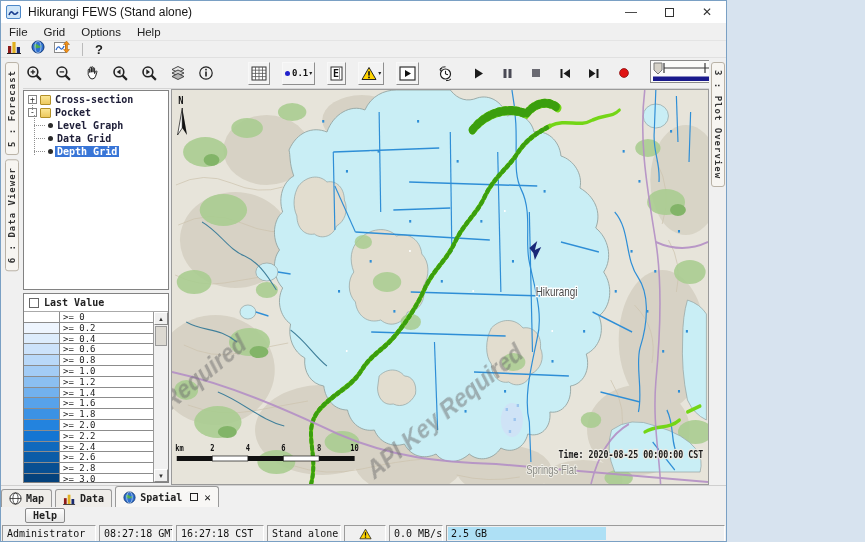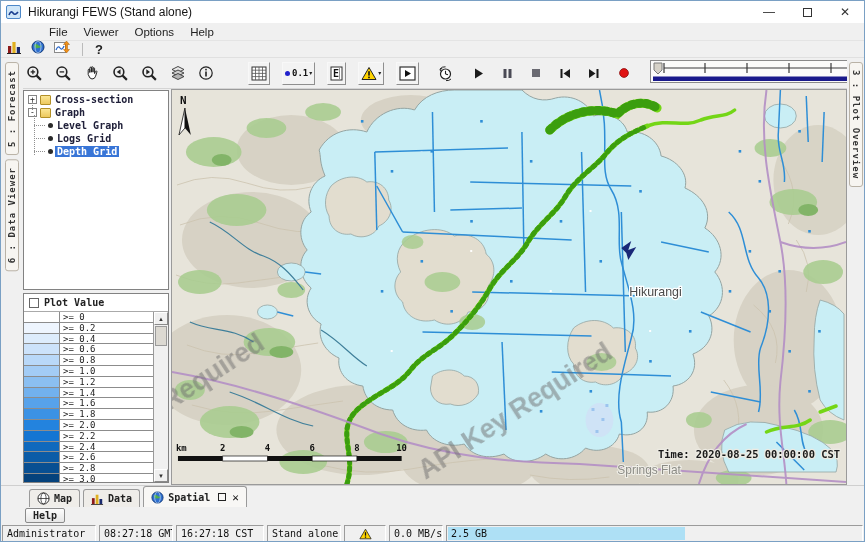--- a/index.html
+++ b/index.html
@@ -1,32 +1,32 @@
 <!DOCTYPE html>
 <html><head>
 <meta charset="utf-8">
 <style>
   * { box-sizing: border-box; margin: 0; padding: 0; }
   html,body { background:#d7e3ef; }
   .win {
-    position:relative; width:865px; height:542px; background:#f0f0f0;
+    position:relative; width:727px; height:542px; background:#f0f0f0;
     font-family:"Liberation Sans",sans-serif; border:1px solid #7aa0c4;
     overflow:hidden; color:#111;
   }
   
   .titlebar { height:22px; background:#fff; display:flex; align-items:center; padding-left:5px; }
   .appicon { width:15px; height:14px; border:1px solid #4d88c8; background:#cfe6f8; border-radius:2px;
              display:flex; align-items:center; justify-content:center; }
   .title-text { font-size:12px; margin-left:7px; color:#151515; }
   .wctrls { margin-left:auto; display:flex; height:100%; }
   .wbtn { width:38px; height:100%; display:flex; align-items:center; justify-content:center;
           font-size:12px; color:#333; }
   .maxbox { width:9px; height:9px; border:1px solid #333; display:inline-block; }
   
-  .menubar { height:18px; display:flex; align-items:center; background:#f0f0f0; border-bottom:1px solid #e4e4e4;margin-left:40px; }
+  .menubar { height:18px; display:flex; align-items:center; background:#f0f0f0; border-bottom:1px solid #e4e4e4; }
   .menu-item { font-size:11.5px; padding:0 8px; color:#222; }
   
   .toolbar1 { height:17px; display:flex; align-items:center; gap:9px; padding-left:6px;
               background:#f0f0f0; border-bottom:1px solid #e0e0e0; }
   .t1sep { width:1px; height:13px; background:#bbb; margin:0 3px; }
   .helpq { font-size:13px; font-weight:bold; color:#222; }
   
   .mid { display:flex; height:427px; }
   .lstrip { width:22px; background:#f0f0f0; display:flex; flex-direction:column; align-items:center; padding-top:4px; gap:4px; }
   .rstrip { width:17px; background:#f0f0f0; display:flex; flex-direction:column; align-items:center; padding-top:4px; }
@@ -77,21 +77,21 @@
          line-height:10px; padding-left:3px; }
   .sbar { width:14px; flex:none; background:#f0f0f0; display:flex; flex-direction:column; }
   .sarrow { height:13px; border:1px solid; border-color:#fff #8a8a8a #8a8a8a #fff; background:#f0f0f0;
             font-size:6px; color:#333; display:flex; align-items:center; justify-content:center; }
   .sthumb { height:20px; margin:1px; border:1px solid #9a9a9a; background:#dcd9d2; }
   .strack { flex:1; }
   
   .mapwrap { flex:1; position:relative; border:1px solid #9a9a9a; background:#e7e4da; overflow:hidden; }
   .mapwrap svg.mapsvg { position:absolute; inset:0; width:100%; height:100%; }
   
-  .tabsrow { height:22px; display:flex; align-items:flex-end; gap:3px; padding-left:28px;
+  .tabsrow { height:22px; display:flex; align-items:flex-end; gap:3px; 
              background:#f0f0f0; border-top:1px solid #cfcfcf; }
   .btab { height:18px; display:flex; align-items:center; gap:4px; padding:0 7px; background:#efede9;
           border:1px solid #9a9a9a; border-bottom:none; border-radius:3px 3px 0 0;
           font-family:"DejaVu Sans Mono",monospace; font-size:10px; font-weight:700; color:#222; }
   .btab.active { height:21px; background:#f8f7f5; }
   .tclose { font-size:11px; font-weight:700; color:#111; margin-left:2px; }
   .tmax { width:8px; height:8px; border:1.5px solid #222; margin-left:4px; }
   
   .logsrow { height:17px; background:#f0f0f0; display:flex; align-items:center; padding-left:24px; }
   .logsbtn { font-family:"DejaVu Sans Mono",monospace; font-size:10px; font-weight:700; color:#222;
@@ -120,21 +120,21 @@
       <span class="wbtn">—</span>
       <span class="wbtn">
           <span class="maxbox"></span>
         </span>
       <span class="wbtn">✕</span>
     </span>
   </div>
 
   <div class="menubar">
     <span class="menu-item">File</span>
-    <span class="menu-item">Viewer</span>
+    <span class="menu-item">Grid</span>
     <span class="menu-item">Options</span>
     <span class="menu-item">Help</span>
   </div>
 
   <div class="toolbar1">
     <span>
       <svg width="15" height="14" viewBox="0 0 15 14">
           <rect x="1" y="6" width="3.2" height="7" fill="#8d1a1a"></rect>
           <rect x="5.4" y="2" width="3.2" height="11" fill="#e0b020"></rect>
           <rect x="9.8" y="7" width="3.2" height="6" fill="#1a2a6e"></rect>
@@ -319,43 +319,43 @@
             <div class="vline2"></div>
             <div class="vline"></div>
             <div class="trow" style="margin-top:2px">
               <span class="texp">+</span>
               <span class="tfold"></span>
               <span class="tlab">Cross-section</span>
             </div>
             <div class="trow">
               <span class="texp">-</span>
               <span class="tfold"></span>
-              <span class="tlab">Graph</span>
+              <span class="tlab">Pocket</span>
             </div>
             <div class="trow">
               <span class="tstub"></span>
               <span class="tbullet"></span>
               <span class="tlab">Level Graph</span>
             </div>
             <div class="trow">
               <span class="tstub"></span>
               <span class="tbullet"></span>
-              <span class="tlab">Logs Grid</span>
+              <span class="tlab">Data Grid</span>
             </div>
             <div class="trow">
               <span class="tstub"></span>
               <span class="tbullet"></span>
               <span class="tlab sel">Depth Grid</span>
             </div>
           </div>
 
           <div class="legendbox">
             <div class="lvrow">
               <span class="chk"></span>
-              <span>Plot Value</span>
+              <span>Last Value</span>
             </div>
             <div class="llist-wrap">
               <div class="llist">
                 <div class="lrow">
                     <span class="lsw" style="background: rgb(255, 255, 255);"></span>
                     <span class="llb">&gt;= 0</span>
                   </div>
                 <div class="lrow">
                     <span class="lsw" style="background: rgb(238, 245, 254);"></span>
                     <span class="llb">&gt;= 0.2</span>

